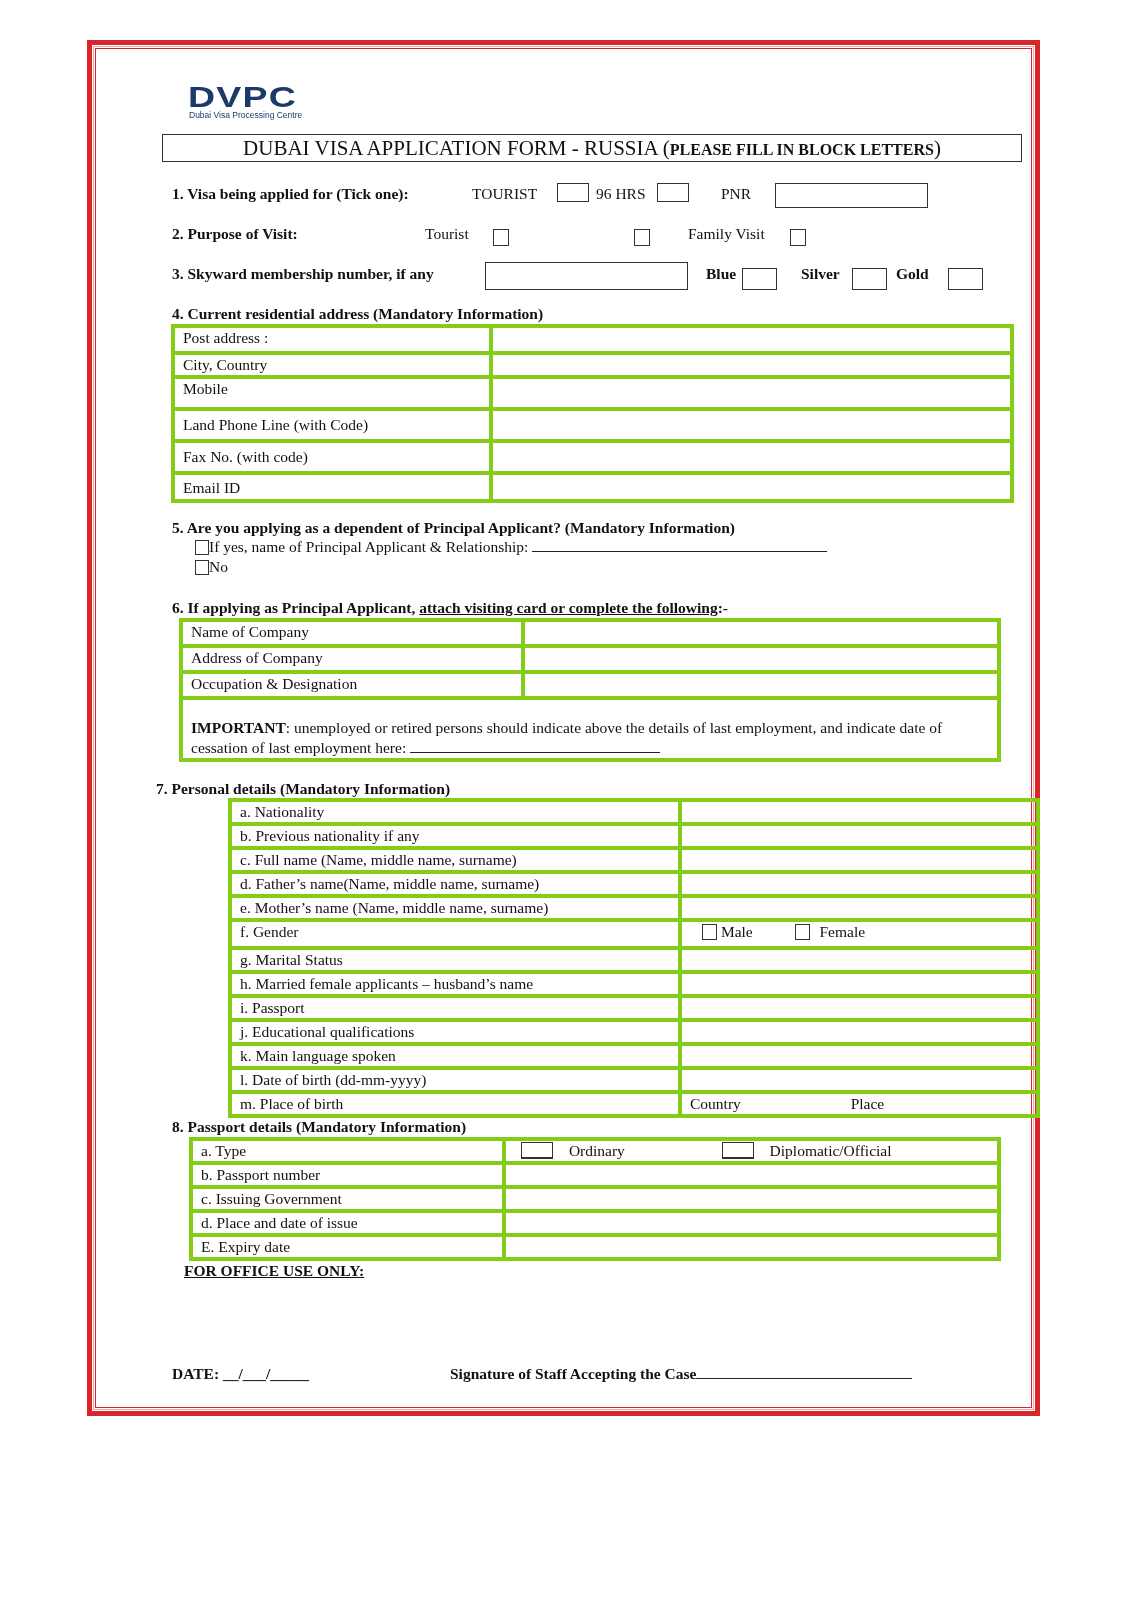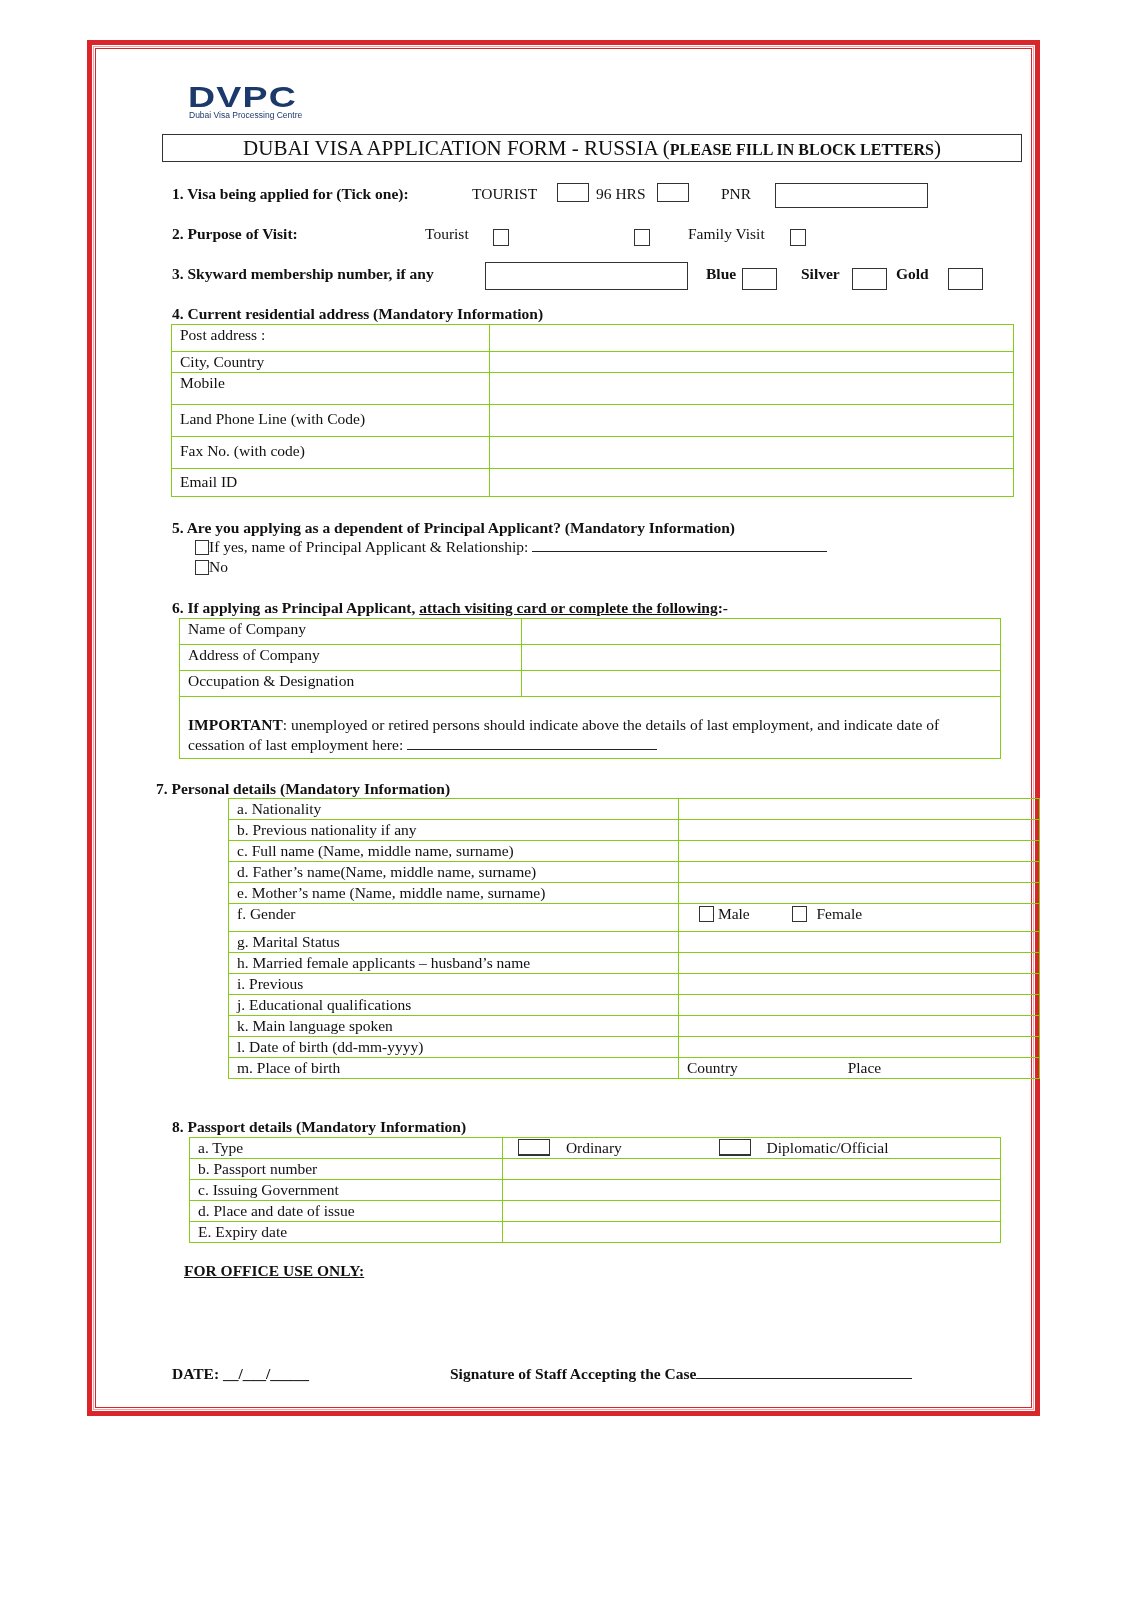--- a/index.html
+++ b/index.html
@@ -23,21 +23,21 @@
   .title-box { left: 162px; top: 134px; width: 860px; height: 28px; border: 1px solid #333;
                text-align: center; font-size: 21px; line-height: 26px; }
   .title-box .sub { font-weight: 700; font-size: 16px; }
 
   .bold { font-weight: 700; }
   .q { font-weight: 700; font-size: 15.5px; }
 
   .box { position: absolute; border: 1px solid #333; background: #fff; }
 
   table.form { position: absolute; border-collapse: collapse; }
-  table.form td { border: 1px solid #84cc16; padding: 0 8px; font-size: 15.5px; vertical-align: top; line-height: 20px; }
+  table.form td { border: 4px solid #84cc16; padding: 0 8px; font-size: 15.5px; vertical-align: top; line-height: 20px; }
   table.form td.val { padding: 0; }
 
   .chk { display: inline-block; width: 15px; height: 16px; border: 1px solid #333; vertical-align: -3px; }
   .chk-sm { display: inline-block; width: 14px; height: 15px; border: 1px solid #333; vertical-align: -3px; }
   .chk-wide { display: inline-block; width: 32px; height: 17px; border: 1px solid #333; border-bottom-width: 2px; vertical-align: -3px; }
 
   .line { display: inline-block; border-bottom: 1px solid #222; height: 14px; vertical-align: baseline; }
   u { text-decoration: underline; }
 </style>
 </head>
@@ -188,21 +188,21 @@
   </tr>
   <tr style="height:21px">
         <td>g. Marital Status</td>
         <td class="val"></td>
       </tr>
   <tr style="height:21px">
         <td>h. Married female applicants – husband’s name</td>
         <td class="val"></td>
       </tr>
   <tr style="height:21px">
-        <td>i. Previous</td>
+        <td>i. Passport</td>
         <td class="val"></td>
       </tr>
   <tr style="height:21px">
         <td>j. Educational qualifications</td>
         <td class="val"></td>
       </tr>
   <tr style="height:21px">
         <td>k. Main language spoken</td>
         <td class="val"></td>
       </tr>

